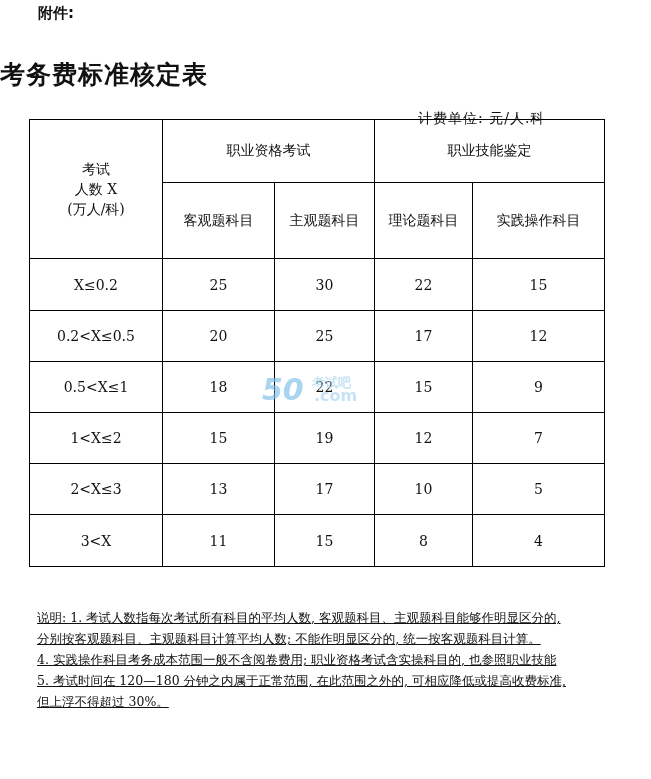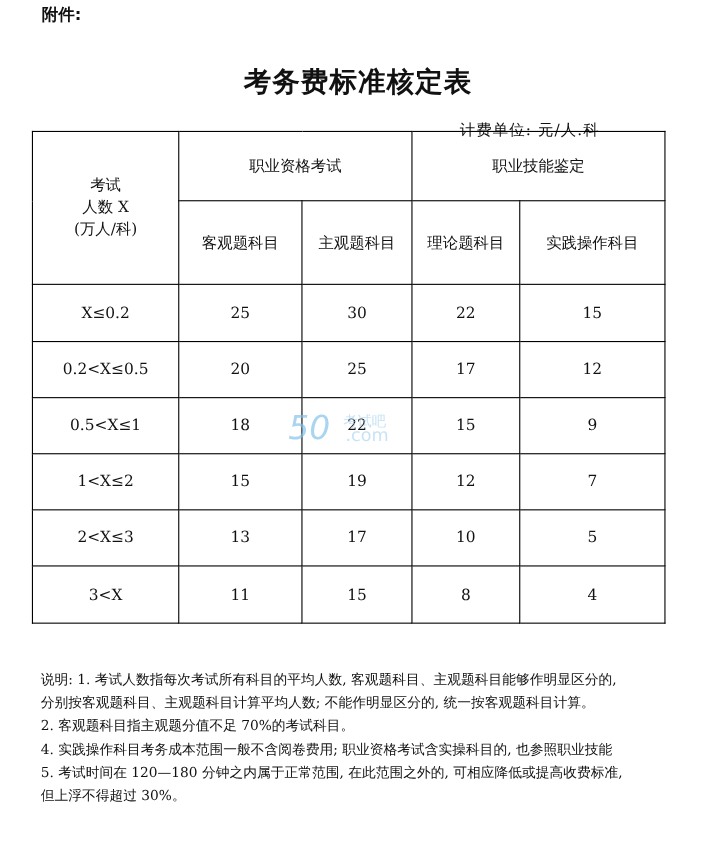--- a/index.html
+++ b/index.html
@@ -1,28 +1,28 @@
 <!DOCTYPE html>
 <html><head>
 <meta charset="utf-8">
 <style>
   html, body { margin:0; padding:0; background:#ffffff; }
   body { width:651px; height:779px; position:relative; overflow:hidden; color:#111; font-family:"DejaVu Serif","Liberation Serif",serif; }
   .attach { position:absolute; left:6px; top:4px; font-size:15px; font-weight:bold; font-family:"DejaVu Sans","Liberation Sans",sans-serif;padding-left:32px; }
-  .title { position:absolute; left:0; width:651px; top:58px; text-align:center; font-size:25px; font-weight:bold; font-family:"DejaVu Sans","Liberation Sans",sans-serif; letter-spacing:1px; }
+  .title { position:absolute; left:0; width:651px; top:58px; text-align:left; font-size:25px; font-weight:bold; font-family:"DejaVu Sans","Liberation Sans",sans-serif; letter-spacing:1px; }
   .unit { position:absolute; left:418px; top:110px; font-size:14px; letter-spacing:1px; }
   table.grid { position:absolute; left:29px; top:119px; border-collapse:collapse; font-size:14px; }
   table.grid td { border:1px solid #000; text-align:center; vertical-align:middle; padding:0; }
   .corner { line-height:20px; }
-  .wm { position:absolute; left:262px; top:372px; font-family:"DejaVu Sans","Liberation Sans",sans-serif; color:#a9d4ef; opacity:0.65; font-weight:normal; pointer-events:none; }
+  .wm { position:absolute; left:262px; top:372px; font-family:"DejaVu Sans","Liberation Sans",sans-serif; color:#a9d4ef; opacity:0.65; font-weight:bold; pointer-events:none; }
   .wm .big { font-size:30px; font-style:italic; color:#7cc0ea; }
   .wm .small { font-size:13px; position:absolute; left:50px; top:2px; white-space:nowrap; }
   .wm .com { font-size:16px; position:absolute; left:52px; top:14px; }
   .notes { position:absolute; left:37px; top:607px; width:610px; font-size:12.5px; line-height:21px; }
-  .notes p { margin:0; white-space:nowrap; }
+  .notes p { margin:0; white-space:nowrap;text-decoration:underline; }
 </style>
 </head>
 <body>
 
 <div class="attach">附件:</div>
 <div class="title">考务费标准核定表</div>
 <div class="unit">计费单位: 元/人.科</div>
 
 <table class="grid">
   <colgroup>
@@ -95,17 +95,16 @@
 
 <div class="wm">
   <span class="big">50</span>
   <span class="small">考试吧</span>
   <span class="com">.com</span>
 </div>
 
 <div class="notes">
   <p>说明: 1. 考试人数指每次考试所有科目的平均人数, 客观题科目、主观题科目能够作明显区分的,</p>
   <p>分别按客观题科目、主观题科目计算平均人数; 不能作明显区分的, 统一按客观题科目计算。</p>
-  <p>2.  客观题科目指主观题分值不足 70%的考试科目。</p>
   <p>4.  实践操作科目考务成本范围一般不含阅卷费用; 职业资格考试含实操科目的, 也参照职业技能</p>
   <p>5.  考试时间在 120—180 分钟之内属于正常范围, 在此范围之外的, 可相应降低或提高收费标准,</p>
   <p>但上浮不得超过 30%。</p>
 </div>
 
 </body></html>

